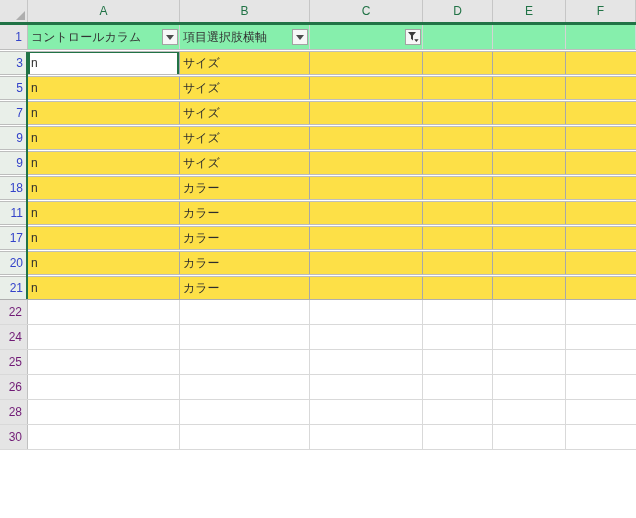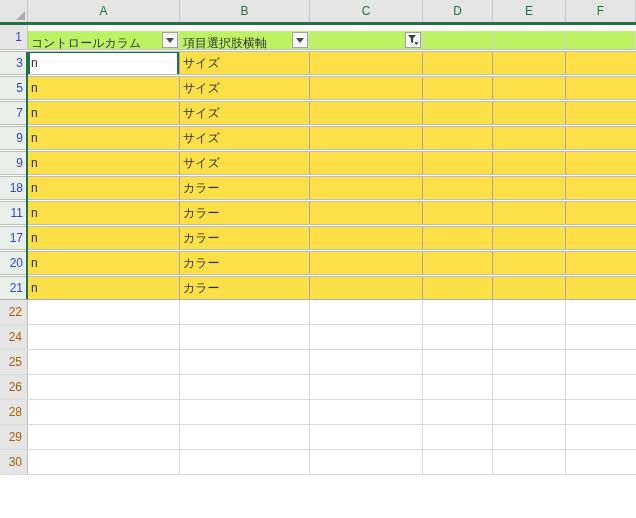--- a/index.html
+++ b/index.html
@@ -22,29 +22,29 @@
          border-right:1px solid #c6c6c6;background:#e5e5e5;}
   .corner{position:relative;background:#e5e5e5;border-right:1px solid #c6c6c6;}
   .corner .tri{position:absolute;right:2px;bottom:2px;width:0;height:0;
          border-style:solid;border-width:0 0 9px 9px;
          border-color:transparent transparent #aeaeae transparent;}
   .green-bar{height:3px;background:#217346;}
 
   
   .xrow{display:flex;}
   .rh{font-size:12px;text-align:right;padding-right:5px;background:#e5e5e5;
-      border-right:1px solid #c0c0c0;color:#a16207;}
+      border-right:1px solid #c0c0c0;color:#701a75;}
   .rh.filtered{color:#3342c9;background:#e9efe9;border-right:none;}
   .cell{font-size:12px;padding-left:3px;white-space:nowrap;overflow:hidden;color:#333;}
 
   
   .row1{height:24px;}
   .row1 .rh{line-height:24px;color:#3342c9;}
-  .row1 .cell{position:relative;line-height:24px;background:#bef264;
-              border-right:1px solid #d4d4d4;color:#333;margin-top:6px;}
+  .row1 .cell{position:relative;line-height:24px;background:#86efac;
+              border-right:1px solid #d4d4d4;color:#333;}
   .fbtn{position:absolute;right:1px;top:50%;transform:translateY(-50%);
         width:16px;height:16px;background:#f7f7f7;border:1px solid #a3a3a3;
         display:flex;align-items:center;justify-content:center;padding:0;cursor:default;}
   .arr{width:0;height:0;border-left:4px solid transparent;border-right:4px solid transparent;
        border-top:5px solid #4d4d4d;}
 
   
   .frow{height:22px;}
   .frow .rh{line-height:22px;}
   .frow .cell{line-height:22px;background:#fde047;border-right:1px solid #a8a8a8;color:#2d2d2d;}
@@ -263,29 +263,20 @@
   <div class="xrow erow">
     <div class="rh w-rh">28</div>
     <div class="cell w-a"></div>
     <div class="cell w-b"></div>
     <div class="cell w-c"></div>
     <div class="cell w-d"></div>
     <div class="cell w-e"></div>
     <div class="cell w-f"></div>
   </div>
   <div class="xrow erow">
-    <div class="rh w-rh">29</div>
-    <div class="cell w-a"></div>
-    <div class="cell w-b"></div>
-    <div class="cell w-c"></div>
-    <div class="cell w-d"></div>
-    <div class="cell w-e"></div>
-    <div class="cell w-f"></div>
-  </div>
-  <div class="xrow erow">
     <div class="rh w-rh">30</div>
     <div class="cell w-a"></div>
     <div class="cell w-b"></div>
     <div class="cell w-c"></div>
     <div class="cell w-d"></div>
     <div class="cell w-e"></div>
     <div class="cell w-f"></div>
   </div>
 
   <div id="row-sel-line"></div>

